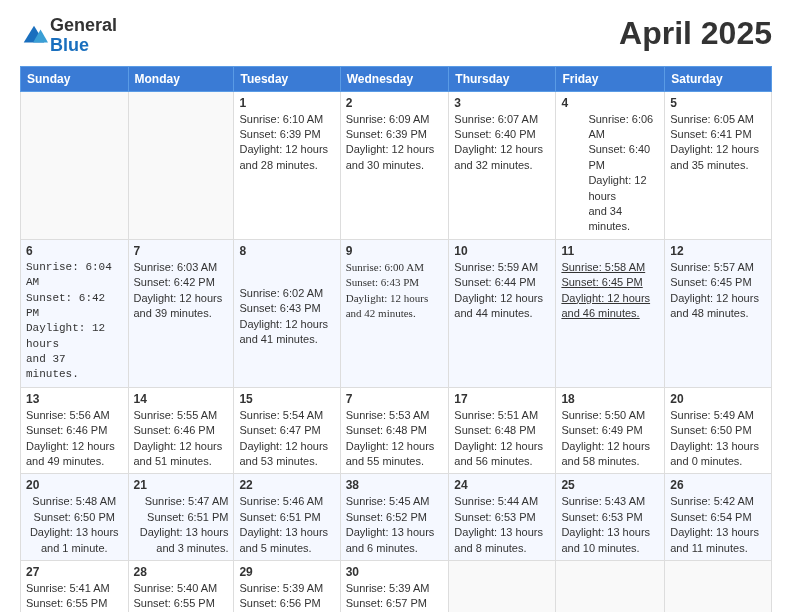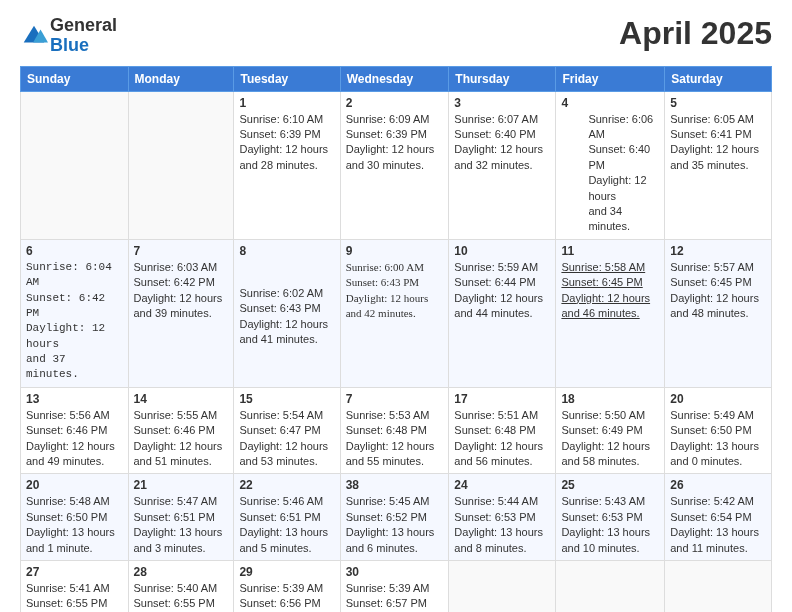--- a/index.html
+++ b/index.html
@@ -264,28 +264,28 @@
             <span class="day-num">20</span>
             <div class="day-info" style="white-space: pre-line;">Sunrise: 5:49 AM
 Sunset: 6:50 PM
 Daylight: 13 hours
 and 0 minutes.</div>
           </td>
         </tr>
         <tr>
           <td>
             <span class="day-num">20</span>
-            <div class="day-info" style="white-space: pre-line;">Sunrise: 5:48 AM
+            <div class="day-info" style="white-space: pre-line; text-align: center;">Sunrise: 5:48 AM
 Sunset: 6:50 PM
 Daylight: 13 hours
 and 1 minute.</div>
           </td>
           <td>
             <span class="day-num">21</span>
-            <div class="day-info" style="white-space: pre-line;">Sunrise: 5:47 AM
+            <div class="day-info" style="white-space: pre-line; text-align: right;">Sunrise: 5:47 AM
 Sunset: 6:51 PM
 Daylight: 13 hours
 and 3 minutes.</div>
           </td>
           <td>
             <span class="day-num">22</span>
             <div class="day-info" style="white-space: pre-line;">Sunrise: 5:46 AM
 Sunset: 6:51 PM
 Daylight: 13 hours
 and 5 minutes.</div>

